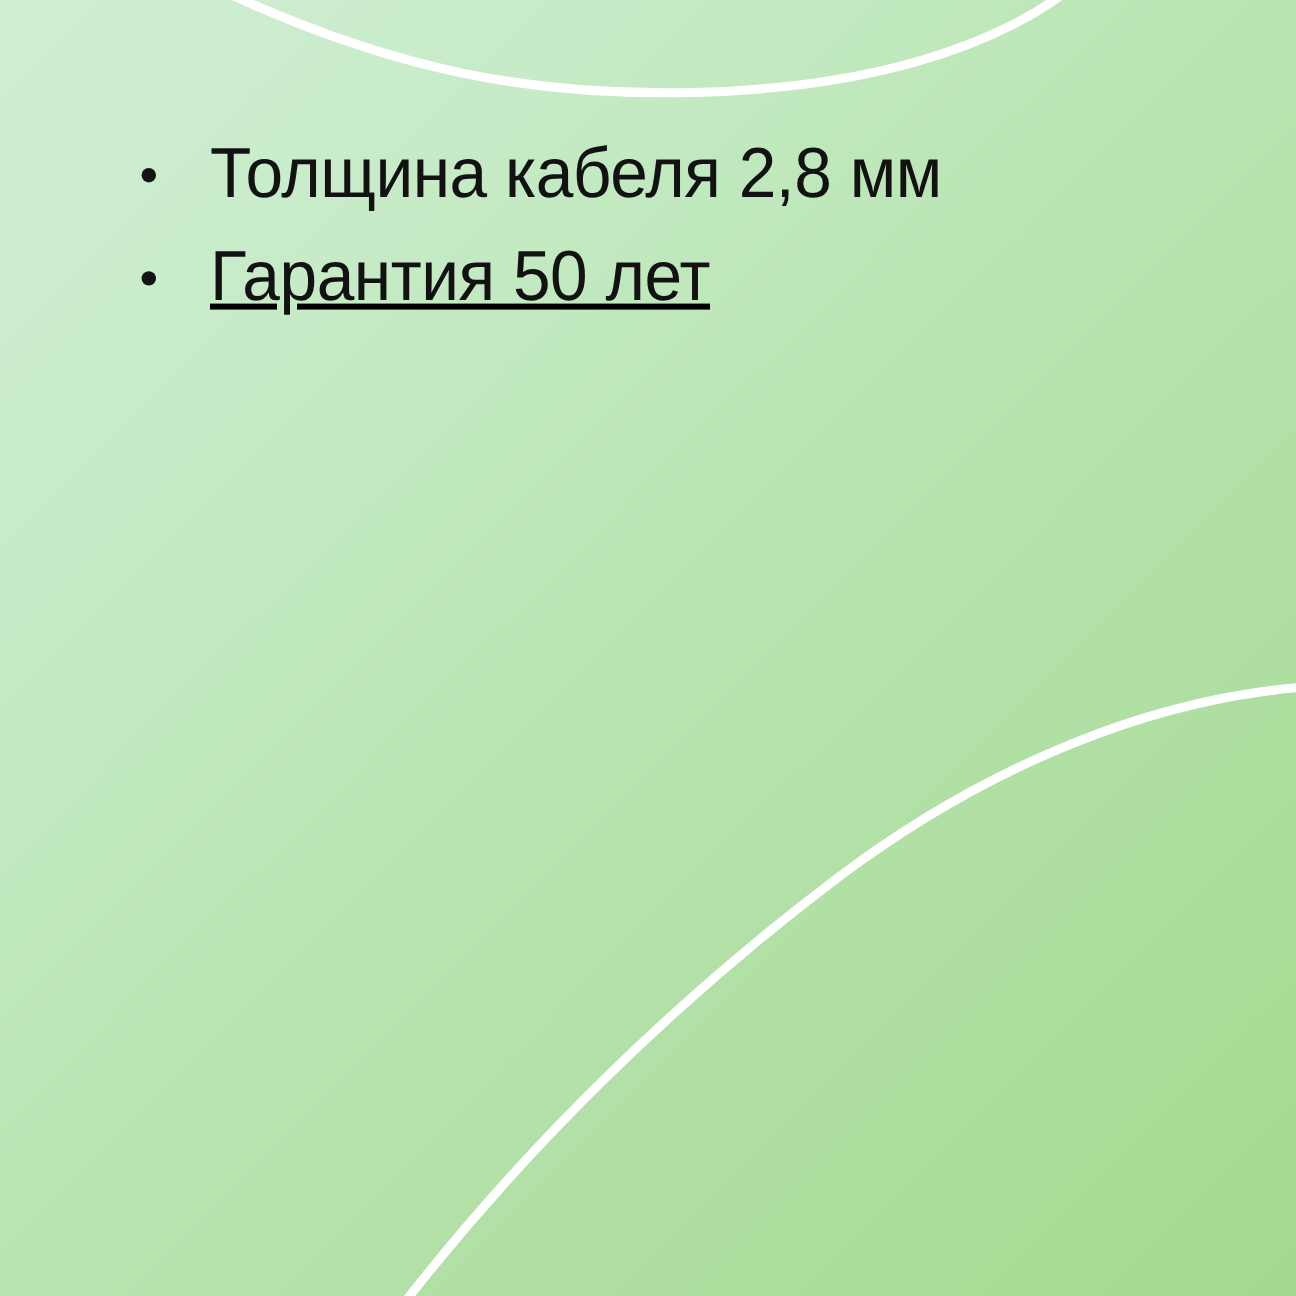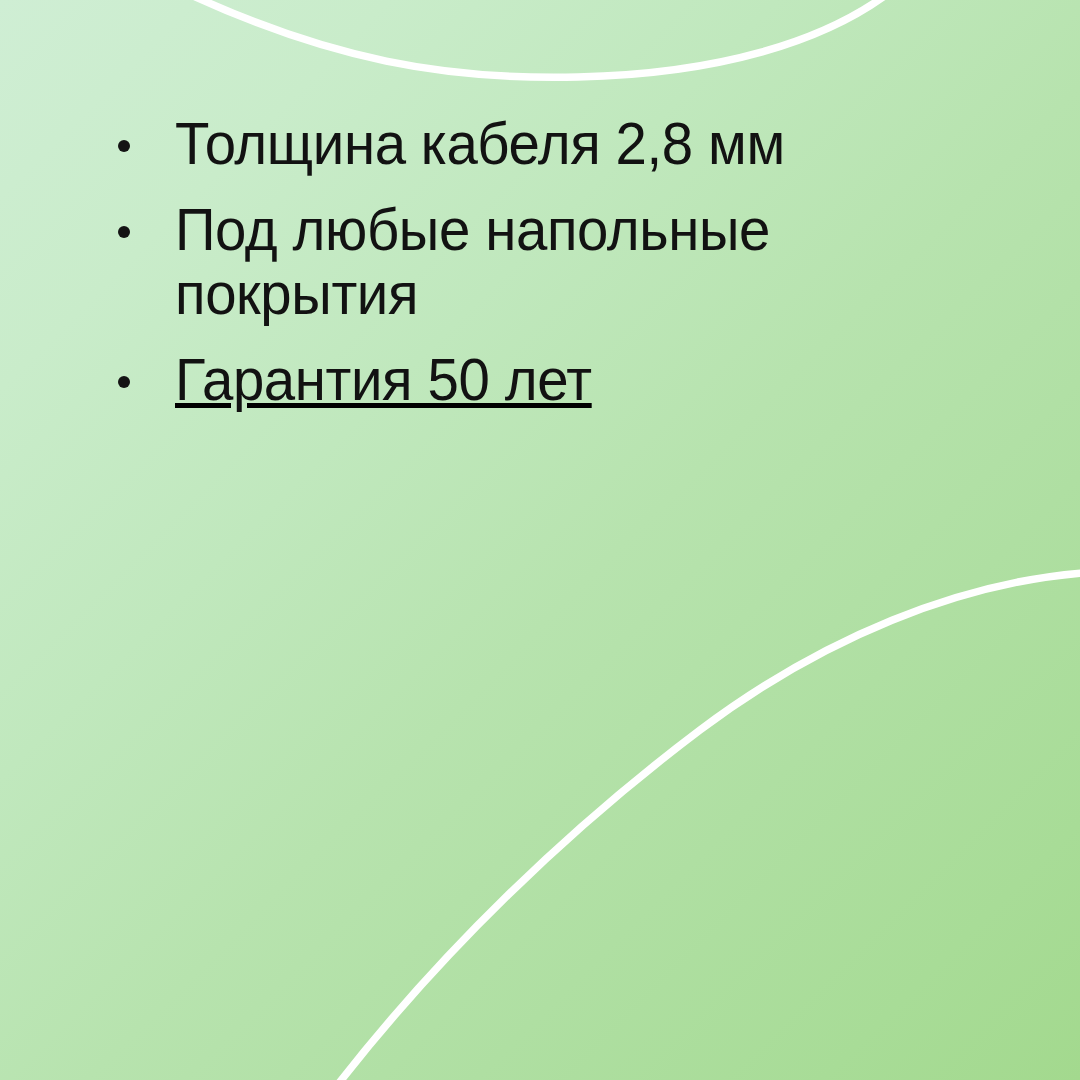--- a/index.html
+++ b/index.html
@@ -99,25 +99,20 @@
 
     <li class="feature-item">
       <span class="bullet-dot"></span>
       <span class="feature-text">Толщина кабеля 2,8 мм</span>
     </li>
 
 
 
 
 
-    <li class="feature-item">
-      <span class="bullet-dot"></span>
-      <span class="feature-text">Под любые напольные
-покрытия</span>
-    </li>
 
     <li class="feature-item">
       <span class="bullet-dot"></span>
       <span class="feature-text">Гарантия 50 лет</span>
     </li>
 
   </ul>
 </div>
 
 </body></html>

